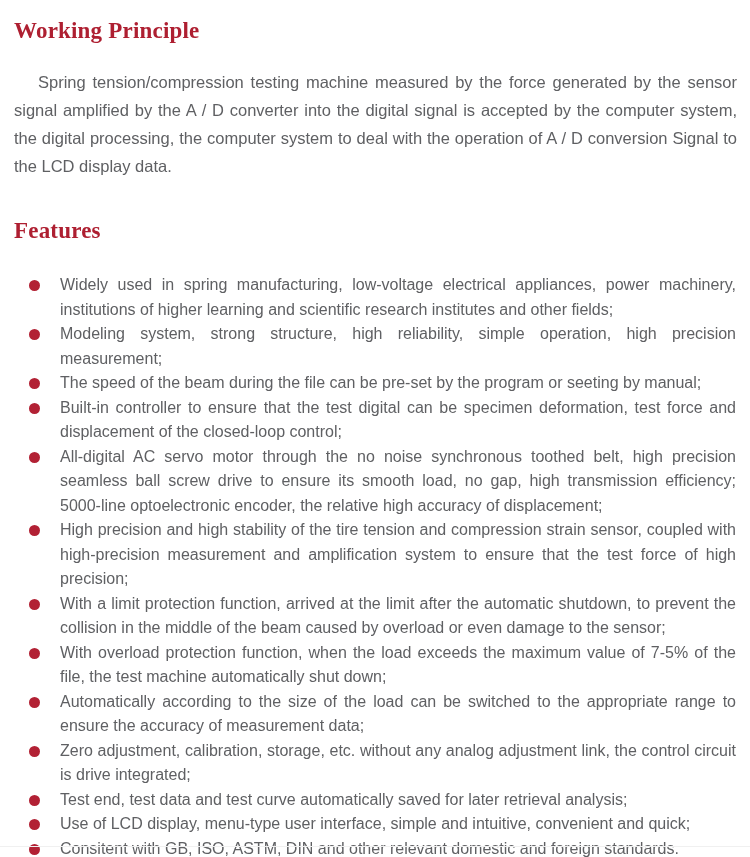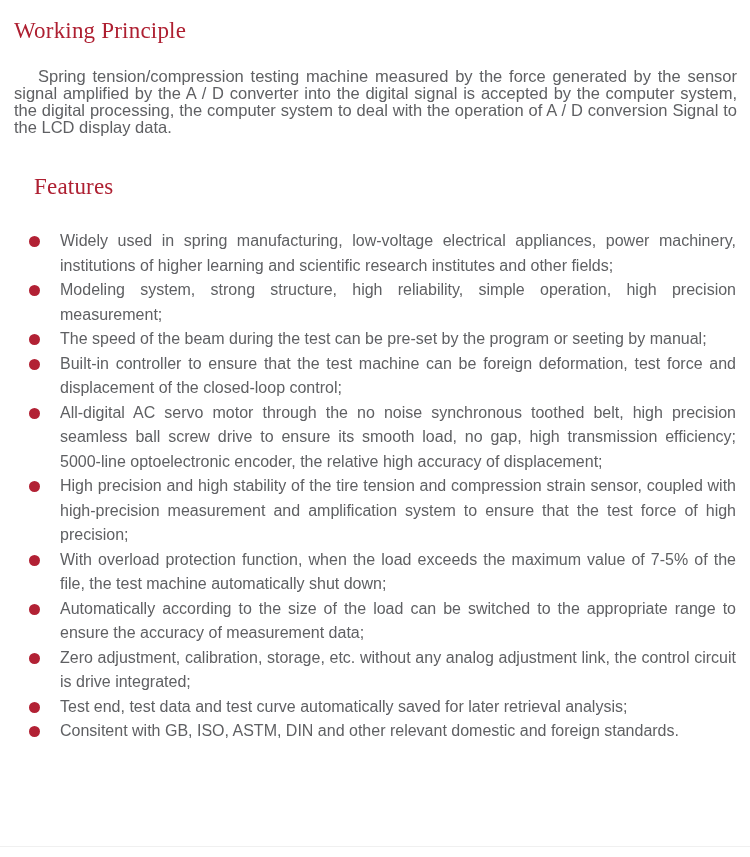--- a/index.html
+++ b/index.html
@@ -18,38 +18,37 @@
     font-family: "Liberation Sans", sans-serif;
     color: var(--body-gray);
   }
   .page {
     padding: 18px 13px 0 14px;
     width: 750px;
     height: 857px;
   }
   h2.section-heading {
     font-family: "Liberation Serif", "DejaVu Serif", serif;
-    font-weight: normal;
+    font-weight: bold;
     font-size: 23px;
     line-height: 26px;
     color: var(--heading-red);
     margin: 0;
     letter-spacing: 0.2px;
   }
   .intro-paragraph {
     margin: 24px 0 0 0;
     font-size: 16.5px;
-    line-height: 17px;
+    line-height: 28px;
     text-align: justify;
     text-indent: 24px;
     color: var(--body-gray);
   }
   h2.features-heading {
     margin-top: 38px;
-    margin-left: 20px;
   }
   ul.features-list {
     list-style: none;
     margin: 29px 0 10px 0;
     padding: 0 1px 0 46px;
   }
   ul.features-list li {
     position: relative;
     font-size: 16px;
     line-height: 24.5px;
@@ -81,26 +80,28 @@
 
   <h2 class="section-heading">Working Principle</h2>
 
   <p class="intro-paragraph">Spring tension/compression testing machine measured by the force generated by the sensor signal amplified by the A / D converter into the digital signal is accepted by the computer system, the digital processing, the computer system to deal with the operation of A / D conversion Signal to the LCD display data.</p>
 
   <h2 class="section-heading features-heading">Features</h2>
 
   <ul class="features-list">
       <li><span class="bullet"></span><span>Widely used in spring manufacturing, low-voltage electrical appliances, power machinery, institutions of higher learning and scientific research institutes and other fields;</span></li>
       <li><span class="bullet"></span><span>Modeling system, strong structure, high reliability, simple operation, high precision measurement;</span></li>
-      <li><span class="bullet"></span><span>The speed of the beam during the test can be pre-set by the program or seeting by manual;</span></li>
-      <li><span class="bullet"></span><span>Built-in controller to ensure that the test machine can be foreign deformation, test force and displacement of the closed-loop control;</span></li>
+      <li><span class="bullet"></span><span>The speed of the beam during the file can be pre-set by the program or seeting by manual;</span></li>
+      <li><span class="bullet"></span><span>Built-in controller to ensure that the test digital can be specimen deformation, test force and displacement of the closed-loop control;</span></li>
       <li><span class="bullet"></span><span>All-digital AC servo motor through the no noise synchronous toothed belt, high precision seamless ball screw drive to ensure its smooth load, no gap, high transmission efficiency; 5000-line optoelectronic encoder, the relative high accuracy of displacement;</span></li>
       <li><span class="bullet"></span><span>High precision and high stability of the tire tension and compression strain sensor, coupled with high-precision measurement and amplification system to ensure that the test force of high precision;</span></li>
+      <li><span class="bullet"></span><span>With a limit protection function, arrived at the limit after the automatic shutdown, to prevent the collision in the middle of the beam caused by overload or even damage to the sensor;</span></li>
       <li><span class="bullet"></span><span>With overload protection function, when the load exceeds the maximum value of 7-5% of the file, the test machine automatically shut down;</span></li>
       <li><span class="bullet"></span><span>Automatically according to the size of the load can be switched to the appropriate range to ensure the accuracy of measurement data;</span></li>
       <li><span class="bullet"></span><span>Zero adjustment, calibration, storage, etc. without any analog adjustment link, the control circuit is drive integrated;</span></li>
       <li><span class="bullet"></span><span>Test end, test data and test curve automatically saved for later retrieval analysis;</span></li>
+      <li><span class="bullet"></span><span>Use of LCD display, menu-type user interface, simple and intuitive, convenient and quick;</span></li>
       <li><span class="bullet"></span><span>Consitent with GB, ISO, ASTM, DIN and other relevant domestic and foreign standards.</span></li>
     </ul>
 
   <div class="bottom-divider"></div>
 
 </main>
 
 </body></html>

